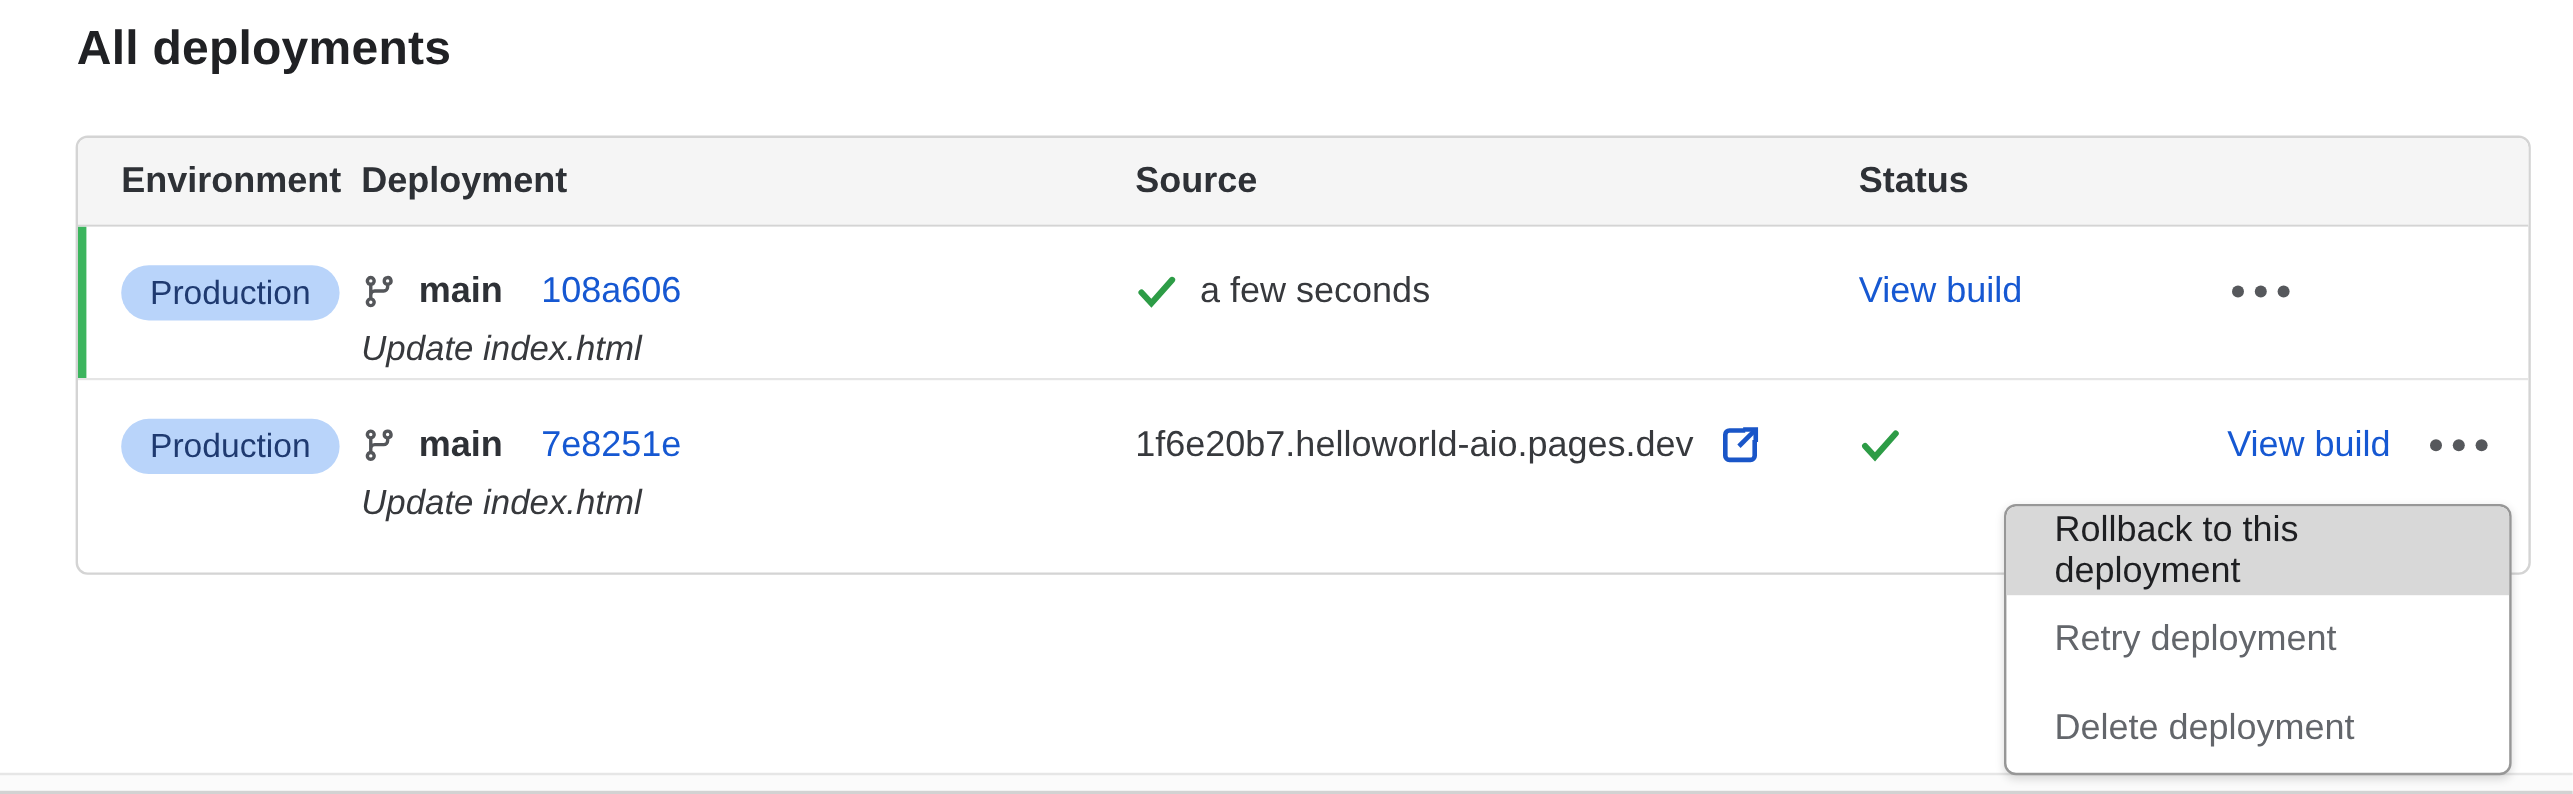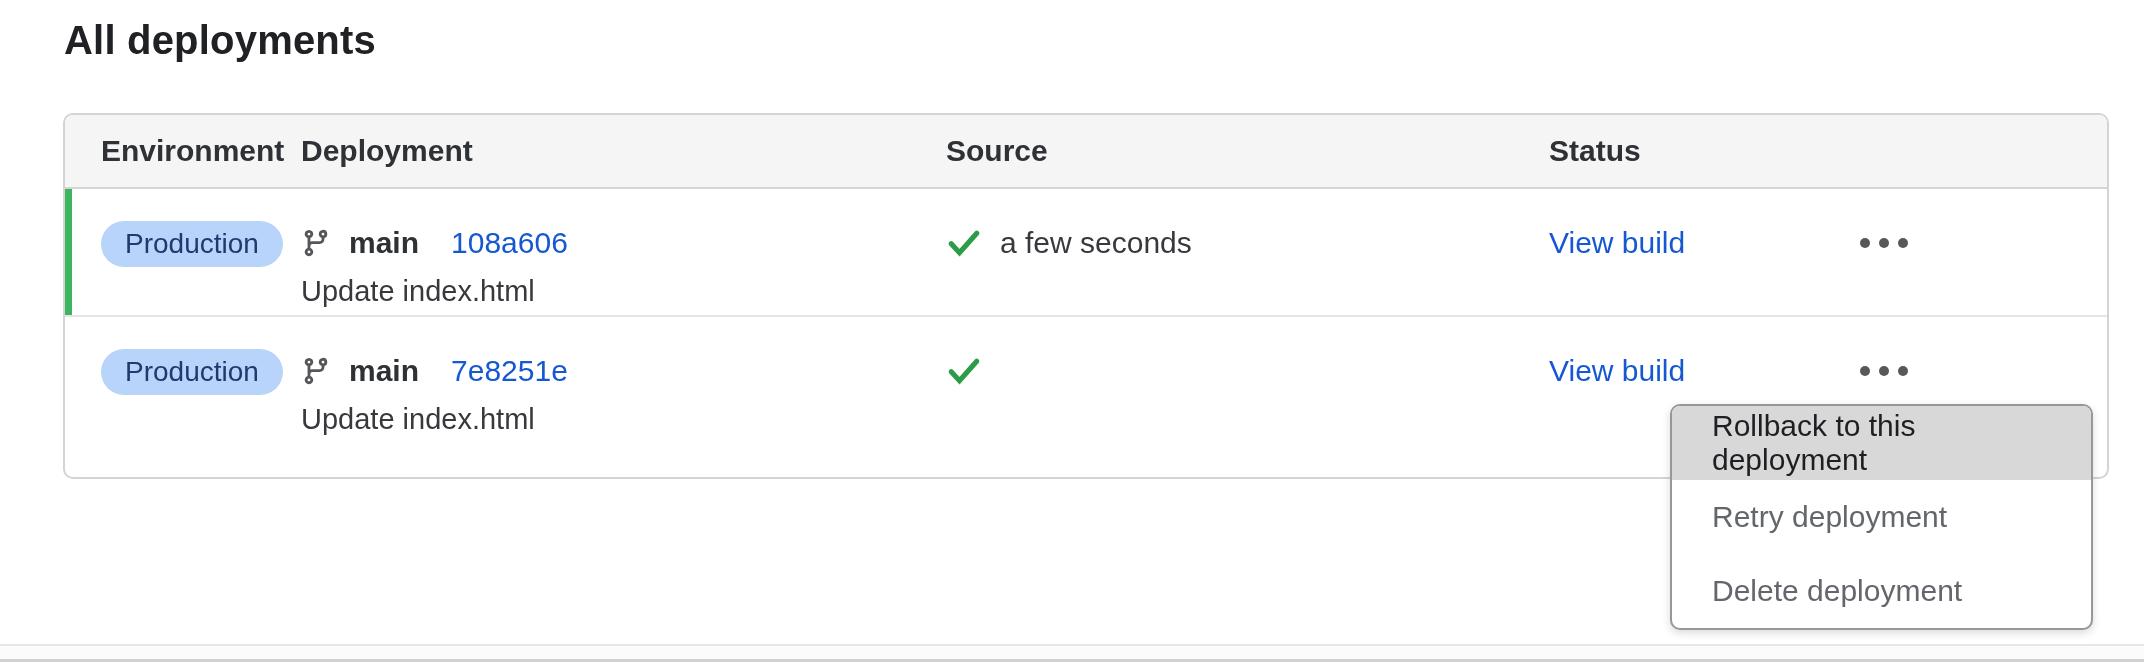--- a/index.html
+++ b/index.html
@@ -45,33 +45,33 @@
   .cell-line { display: flex; align-items: center; height: 44px; }
   .badge {
     display: inline-flex; align-items: center; justify-content: center;
     height: 46px; padding: 0 24px; border-radius: 23px;
     background: #b9d4fa; color: #1f3a70; font-size: 28px;
   }
   .src-line1 { gap: 0; }
   .branch-icon-wrap { display: inline-flex; margin-right: 18px; }
   .branch-name { font-size: 30px; font-weight: 700; color: #2e3136; margin-right: 32px; }
   .link { font-size: 30px; color: #1658d2; text-decoration: none; cursor: pointer; }
-  .commit-msg { margin-top: 10px; font-size: 29px; color: #37393d; }
+  .commit-msg { margin-top: 10px; font-size: 29px; color: #37393d; font-style: italic; }
   .dep-url { font-size: 30px; color: #37393d; margin-right: 18px; }
   .status-cell .cell-line { gap: 18px; }
   .status-text { font-size: 30px; color: #37393d; }
   .viewbuild-cell .cell-line, .dots-cell .cell-line { height: 44px; }
   .dots-btn {
     background: none; border: none; cursor: pointer;
     display: inline-flex; align-items: center; gap: 9px;
     padding: 8px 4px;
   }
   .dot { width: 10px; height: 10px; border-radius: 50%; background: #56585c; }
   .context-menu {
-    position: absolute; left: 1670px; top: 404px; width: 423px;
+    position: absolute; left: 1670px; top: 420px; width: 423px;
     background: #ffffff; border: 2px solid #979797; border-radius: 10px;
     overflow: hidden; z-index: 5;
     box-shadow: 0 3px 8px rgba(0,0,0,0.15);
   }
   .menu-item {
     height: 74px; display: flex; align-items: center;
     padding: 0 40px; font-size: 30px; color: #63666b; cursor: pointer;
   }
   .menu-item.highlighted { background: #d8d8d8; color: #1e1f22; }
   .page-bottom {
@@ -150,20 +150,32 @@
         <span class="branch-icon-wrap">
           <svg width="30" height="30" viewBox="0 0 16 16" fill="#54565a">
               <path d="M9.5 3.25a2.25 2.25 0 1 1 3 2.122V6A2.5 2.5 0 0 1 10 8.5H6a1 1 0 0 0-1 1v1.128a2.251 2.251 0 1 1-1.5 0V5.372a2.25 2.25 0 1 1 1.5 0v1.836A2.493 2.493 0 0 1 6 7h4a1 1 0 0 0 1-1v-.628A2.25 2.25 0 0 1 9.5 3.25Zm-6 0a.75.75 0 1 0 1.5 0 .75.75 0 0 0-1.5 0Zm8.25-.75a.75.75 0 1 0 0 1.5.75.75 0 0 0 0-1.5ZM4.25 12a.75.75 0 1 0 0 1.5.75.75 0 0 0 0-1.5Z"></path>
             </svg>
         </span>
         <span class="branch-name">main</span>
         <a class="link">7e8251e</a>
       </div>
       <div class="commit-msg">Update index.html</div>
     </div>
+    <div>
+      <div class="cell-line">
+        <span class="dep-url">1f6e20b7.helloworld-aio.pages.dev</span>
+        <span>
+          <svg width="42" height="42" viewBox="0 0 24 24" fill="none" stroke="#1a56c8" stroke-width="2.2">
+            <path d="M14.5 5H7a2 2 0 0 0-2 2v10a2 2 0 0 0 2 2h10a2 2 0 0 0 2-2V9.5"></path>
+            <path d="M11.5 12.5L19.3 4.7"></path>
+            <path d="M13.5 4.5H19.5V10.5"></path>
+          </svg>
+        </span>
+      </div>
+    </div>
     <div class="status-cell">
       <div class="cell-line">
         <span>
           <svg width="36" height="36" viewBox="0 0 24 24" fill="none" stroke="#2d9c46" stroke-width="3.4" stroke-linecap="round">
               <path d="M3.5 12.5 L9 18.5 L20.5 5.5"></path>
             </svg>
         </span>
       </div>
     </div>
     <div class="viewbuild-cell">

